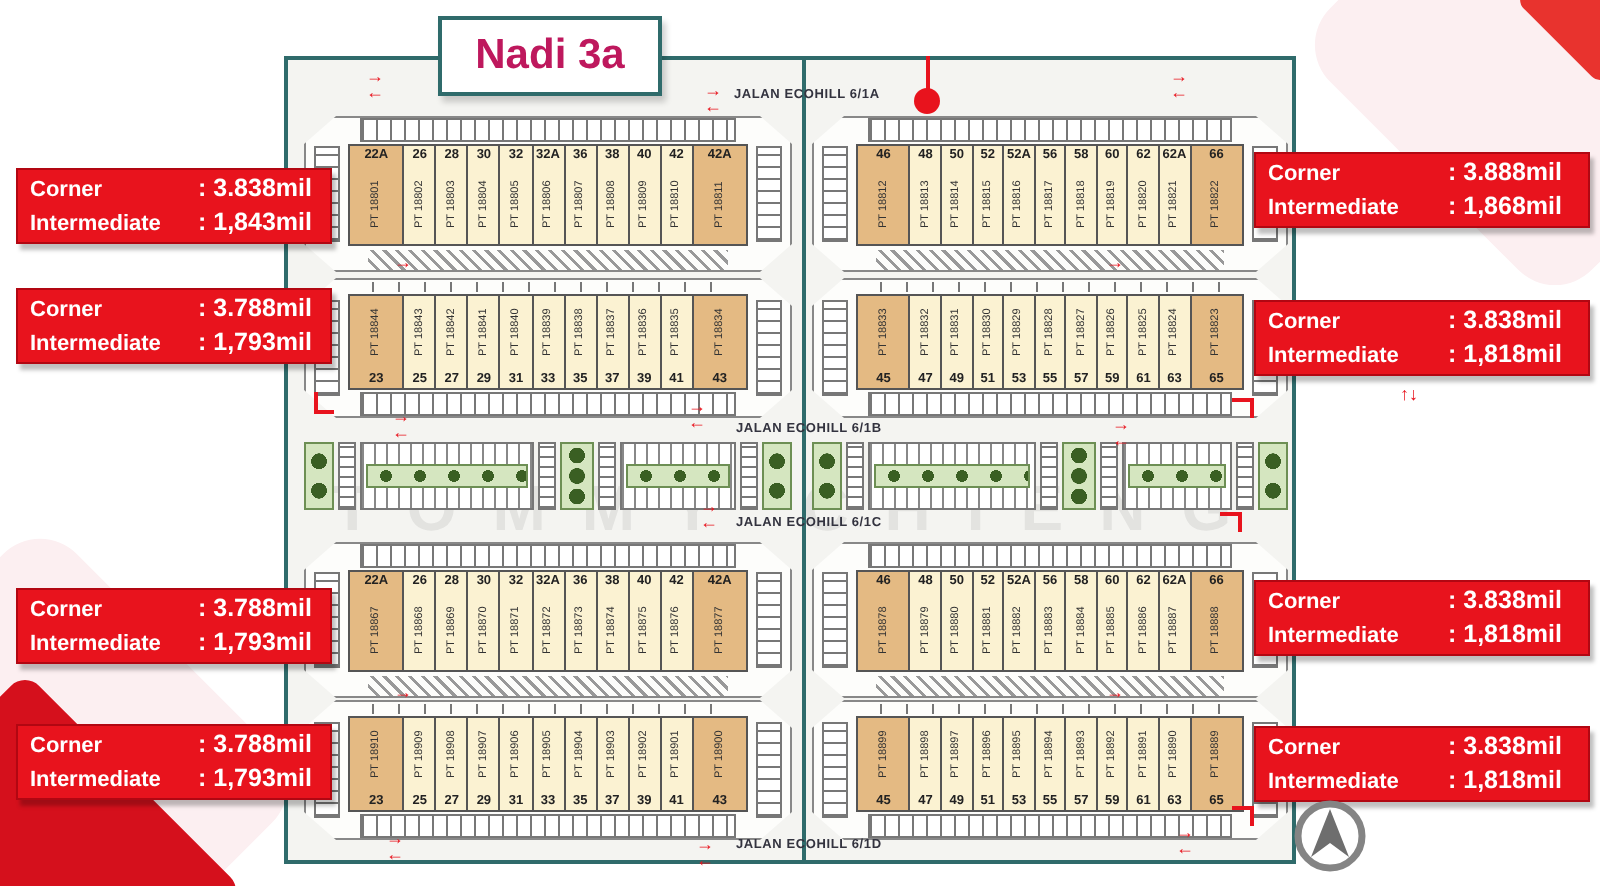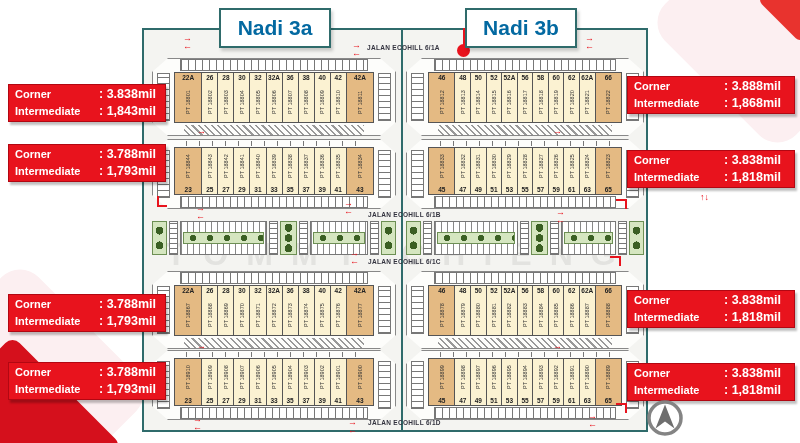--- a/index.html
+++ b/index.html
@@ -15,21 +15,21 @@
 
   
   .map{position:absolute;left:142px;top:28px;width:506px;height:404px;background:#f4f4f1;
        border:2px solid #2f6b6b;box-sizing:border-box;z-index:1;}
   .divider{position:absolute;left:401px;top:28px;height:404px;width:0;border-left:2px solid #2f6b6b;z-index:3;}
 
   .watermark{position:absolute;left:150px;top:236px;width:500px;text-align:center;font-size:32px;
        font-weight:bold;color:rgba(50,50,50,0.09);letter-spacing:18px;z-index:2;white-space:nowrap;}
 
   .title-box{position:absolute;background:#fff;border:2px solid #2f6b6b;box-shadow:2px 3px 3px rgba(0,0,0,.18);
-       font-weight:bold;font-size:21px;color:#0369a1;display:flex;align-items:center;justify-content:center;z-index:7;}
+       font-weight:bold;font-size:21px;color:#be185d;display:flex;align-items:center;justify-content:center;z-index:7;}
   .title-a{left:219px;top:8px;width:108px;height:36px;}
   .title-b{left:465px;top:8px;width:108px;height:36px;}
 
   .street{position:absolute;font-size:6.5px;font-weight:bold;color:#33333f;letter-spacing:.3px;z-index:4;white-space:nowrap;}
 
   
   .banner{position:absolute;width:158px;height:38px;background:#e8131d;border:1px solid #b20712;
       box-shadow:2px 3px 2px rgba(0,0,0,.25);color:#fff;display:flex;flex-direction:column;justify-content:center;
       gap:1px;padding:2px 6px;box-sizing:border-box;z-index:6;}
   .banner-row{display:grid;grid-template-columns:84px 1fr;font-size:11px;line-height:1.25;align-items:baseline;}
@@ -96,21 +96,20 @@
   <div class="deco deco-tr-pink"></div>
   <div class="deco deco-tr-red"></div>
   <div class="deco deco-bl-pink"></div>
   <div class="deco deco-bl-red"></div>
 
   <div class="map"></div>
   <div class="divider"></div>
   <div class="watermark">TOMMY CHIENG</div>
 
   <div class="title-box title-a">Nadi 3a</div>
-  <div class="title-box title-b">Nadi 3b</div>
   <div class="red-line"></div>
   <div class="red-dot"></div>
 
   <div class="street" style="left:367px;top:44px">JALAN ECOHILL 6/1A</div>
   <div class="street" style="left:368px;top:211px">JALAN ECOHILL 6/1B</div>
   <div class="street" style="left:368px;top:258px">JALAN ECOHILL 6/1C</div>
   <div class="street" style="left:368px;top:419px">JALAN ECOHILL 6/1D</div>
 
   <div class="banner bn-l0">
     <div class="banner-row">

